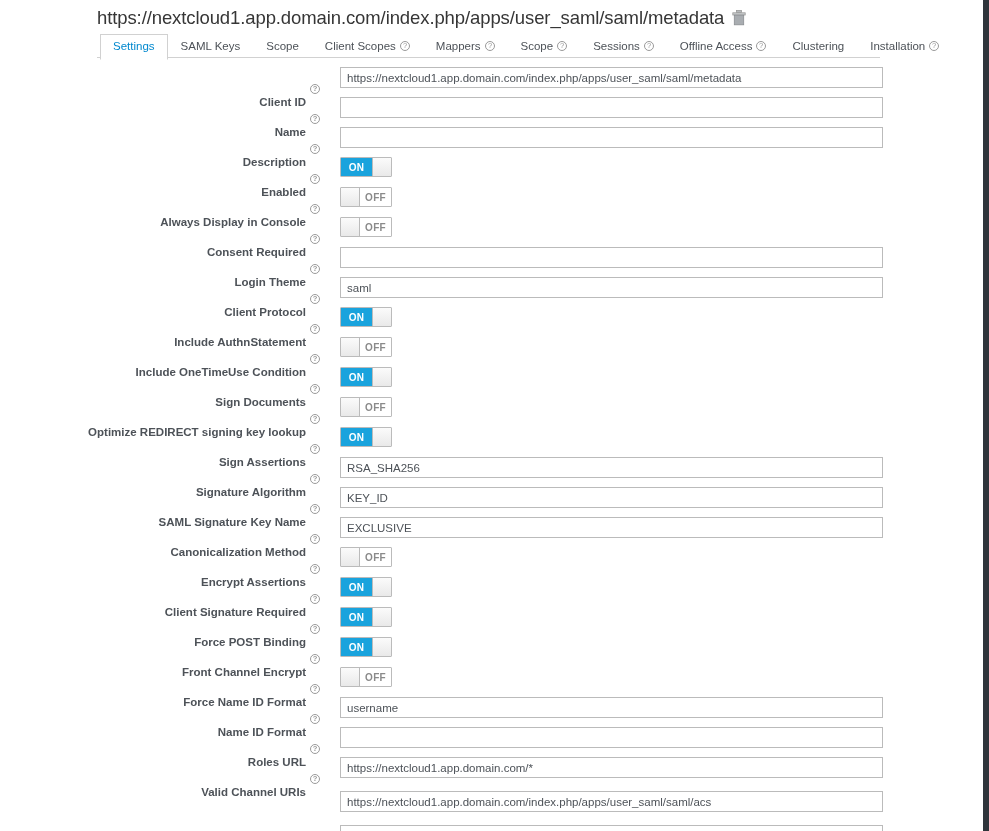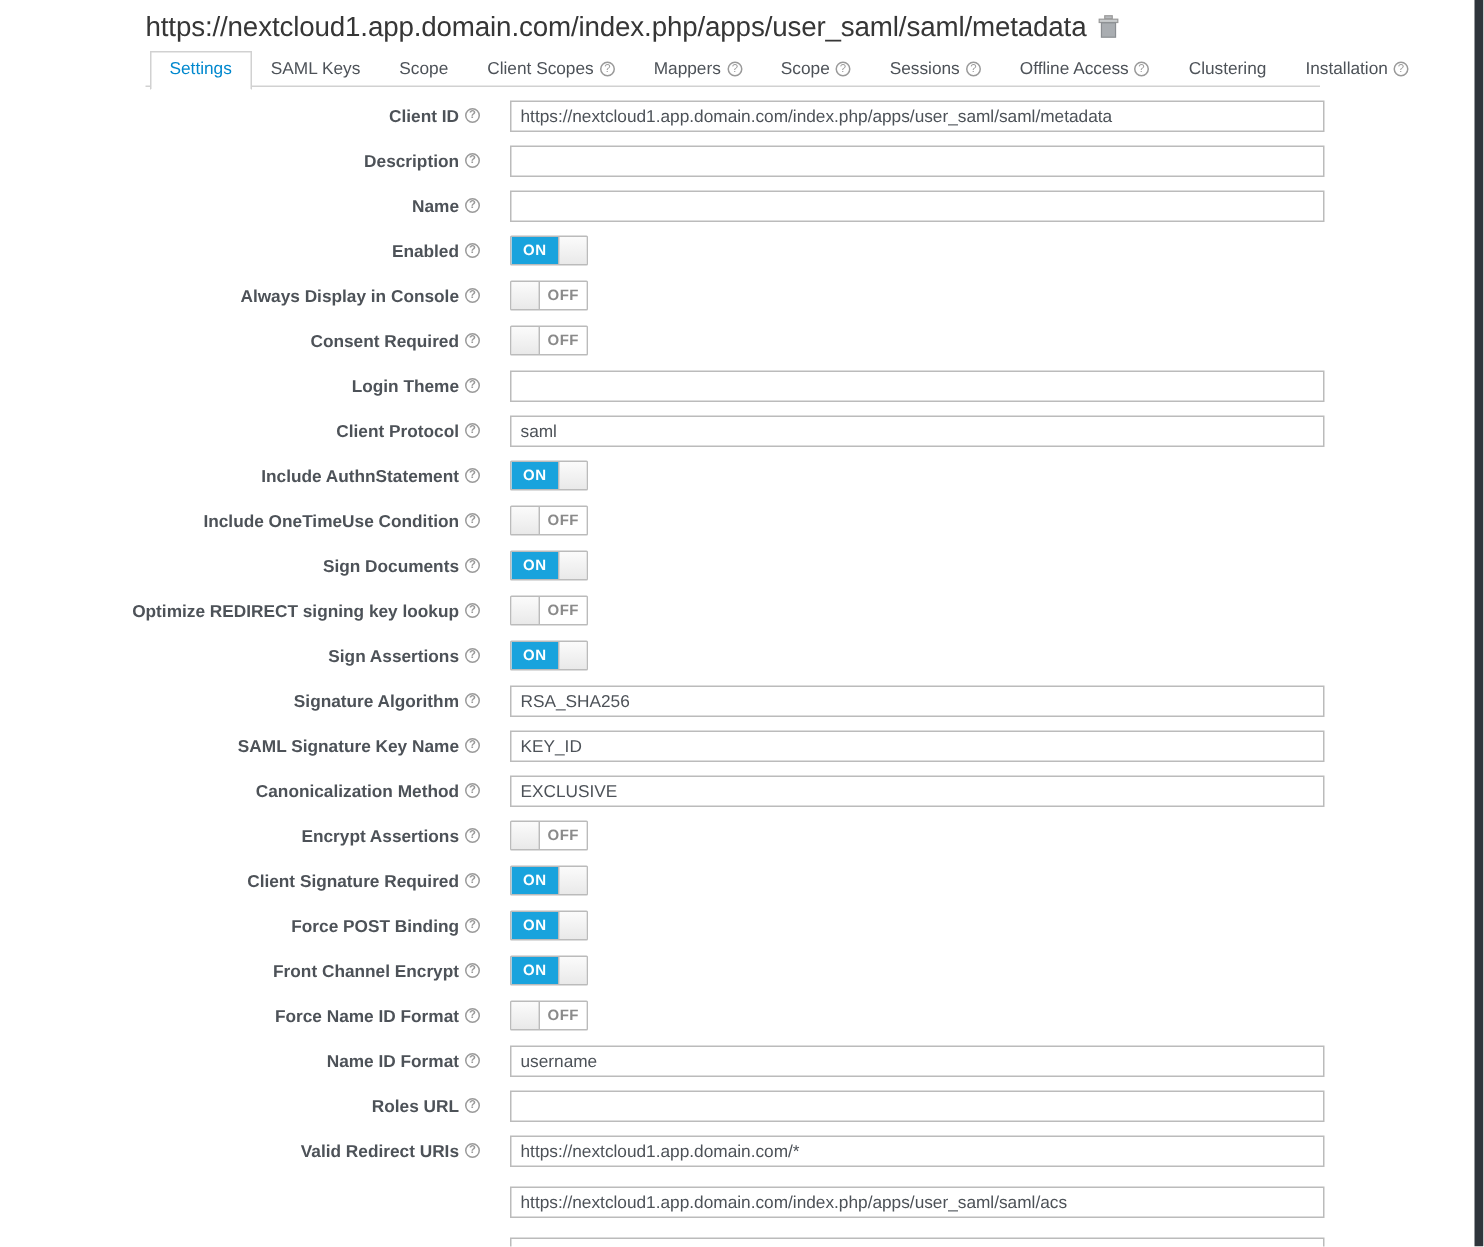--- a/index.html
+++ b/index.html
@@ -144,21 +144,21 @@
     color: #4d5258;
     font-weight: bold;
     line-height: 14px;
     padding-top: 5px;
     display: flex;
     justify-content: flex-end;
     align-items: center;
     gap: 4px;
     white-space: nowrap;
   }
-  .row-label .lbl-text { display: inline-block; }
+  .row-label .lbl-text { display: inline-block; margin-top: 24px; }
 
   .row-field {
     flex: 1;
     padding-left: 10px;
     padding-top: 1px;
   }
 
   .text-input {
     width: 543px;
     height: 21px;
@@ -287,258 +287,258 @@
           <div class="row-label">
             <span class="lbl-text">Client ID</span>
             <span class="help-icon"></span>
           </div>
           <div class="row-field">
             <input type="text" class="text-input" value="https://nextcloud1.app.domain.com/index.php/apps/user_saml/saml/metadata" style="">
           </div>
         </div>
         <div class="form-row">
           <div class="row-label">
+            <span class="lbl-text">Name</span>
+            <span class="help-icon"></span>
+          </div>
+          <div class="row-field">
+            <input type="text" class="text-input" value="" style="">
+          </div>
+        </div>
+        <div class="form-row">
+          <div class="row-label">
             <span class="lbl-text">Description</span>
             <span class="help-icon"></span>
           </div>
           <div class="row-field">
             <input type="text" class="text-input" value="" style="">
           </div>
         </div>
         <div class="form-row">
           <div class="row-label">
-            <span class="lbl-text">Name</span>
+            <span class="lbl-text">Enabled</span>
+            <span class="help-icon"></span>
+          </div>
+          <div class="row-field">
+            <div class="switch on">
+              <span class="sw-handle"></span>
+              <span class="sw-text">ON</span>
+            </div>
+          </div>
+        </div>
+        <div class="form-row">
+          <div class="row-label">
+            <span class="lbl-text">Always Display in Console</span>
+            <span class="help-icon"></span>
+          </div>
+          <div class="row-field">
+            <div class="switch off">
+              <span class="sw-handle"></span>
+              <span class="sw-text">OFF</span>
+            </div>
+          </div>
+        </div>
+        <div class="form-row">
+          <div class="row-label">
+            <span class="lbl-text">Consent Required</span>
+            <span class="help-icon"></span>
+          </div>
+          <div class="row-field">
+            <div class="switch off">
+              <span class="sw-handle"></span>
+              <span class="sw-text">OFF</span>
+            </div>
+          </div>
+        </div>
+        <div class="form-row">
+          <div class="row-label">
+            <span class="lbl-text">Login Theme</span>
             <span class="help-icon"></span>
           </div>
           <div class="row-field">
             <input type="text" class="text-input" value="" style="">
           </div>
         </div>
         <div class="form-row">
           <div class="row-label">
-            <span class="lbl-text">Enabled</span>
-            <span class="help-icon"></span>
-          </div>
-          <div class="row-field">
-            <div class="switch on">
-              <span class="sw-handle"></span>
-              <span class="sw-text">ON</span>
-            </div>
-          </div>
-        </div>
-        <div class="form-row">
-          <div class="row-label">
-            <span class="lbl-text">Always Display in Console</span>
+            <span class="lbl-text">Client Protocol</span>
+            <span class="help-icon"></span>
+          </div>
+          <div class="row-field">
+            <input type="text" class="text-input" value="saml" style="">
+          </div>
+        </div>
+        <div class="form-row">
+          <div class="row-label">
+            <span class="lbl-text">Include AuthnStatement</span>
+            <span class="help-icon"></span>
+          </div>
+          <div class="row-field">
+            <div class="switch on">
+              <span class="sw-handle"></span>
+              <span class="sw-text">ON</span>
+            </div>
+          </div>
+        </div>
+        <div class="form-row">
+          <div class="row-label">
+            <span class="lbl-text">Include OneTimeUse Condition</span>
             <span class="help-icon"></span>
           </div>
           <div class="row-field">
             <div class="switch off">
               <span class="sw-handle"></span>
               <span class="sw-text">OFF</span>
             </div>
           </div>
         </div>
         <div class="form-row">
           <div class="row-label">
-            <span class="lbl-text">Consent Required</span>
+            <span class="lbl-text">Sign Documents</span>
+            <span class="help-icon"></span>
+          </div>
+          <div class="row-field">
+            <div class="switch on">
+              <span class="sw-handle"></span>
+              <span class="sw-text">ON</span>
+            </div>
+          </div>
+        </div>
+        <div class="form-row">
+          <div class="row-label">
+            <span class="lbl-text">Optimize REDIRECT signing key lookup</span>
             <span class="help-icon"></span>
           </div>
           <div class="row-field">
             <div class="switch off">
               <span class="sw-handle"></span>
               <span class="sw-text">OFF</span>
             </div>
           </div>
         </div>
         <div class="form-row">
           <div class="row-label">
-            <span class="lbl-text">Login Theme</span>
+            <span class="lbl-text">Sign Assertions</span>
+            <span class="help-icon"></span>
+          </div>
+          <div class="row-field">
+            <div class="switch on">
+              <span class="sw-handle"></span>
+              <span class="sw-text">ON</span>
+            </div>
+          </div>
+        </div>
+        <div class="form-row">
+          <div class="row-label">
+            <span class="lbl-text">Signature Algorithm</span>
+            <span class="help-icon"></span>
+          </div>
+          <div class="row-field">
+            <input type="text" class="text-input" value="RSA_SHA256" style="">
+          </div>
+        </div>
+        <div class="form-row">
+          <div class="row-label">
+            <span class="lbl-text">SAML Signature Key Name</span>
+            <span class="help-icon"></span>
+          </div>
+          <div class="row-field">
+            <input type="text" class="text-input" value="KEY_ID" style="">
+          </div>
+        </div>
+        <div class="form-row">
+          <div class="row-label">
+            <span class="lbl-text">Canonicalization Method</span>
+            <span class="help-icon"></span>
+          </div>
+          <div class="row-field">
+            <input type="text" class="text-input" value="EXCLUSIVE" style="">
+          </div>
+        </div>
+        <div class="form-row">
+          <div class="row-label">
+            <span class="lbl-text">Encrypt Assertions</span>
+            <span class="help-icon"></span>
+          </div>
+          <div class="row-field">
+            <div class="switch off">
+              <span class="sw-handle"></span>
+              <span class="sw-text">OFF</span>
+            </div>
+          </div>
+        </div>
+        <div class="form-row">
+          <div class="row-label">
+            <span class="lbl-text">Client Signature Required</span>
+            <span class="help-icon"></span>
+          </div>
+          <div class="row-field">
+            <div class="switch on">
+              <span class="sw-handle"></span>
+              <span class="sw-text">ON</span>
+            </div>
+          </div>
+        </div>
+        <div class="form-row">
+          <div class="row-label">
+            <span class="lbl-text">Force POST Binding</span>
+            <span class="help-icon"></span>
+          </div>
+          <div class="row-field">
+            <div class="switch on">
+              <span class="sw-handle"></span>
+              <span class="sw-text">ON</span>
+            </div>
+          </div>
+        </div>
+        <div class="form-row">
+          <div class="row-label">
+            <span class="lbl-text">Front Channel Encrypt</span>
+            <span class="help-icon"></span>
+          </div>
+          <div class="row-field">
+            <div class="switch on">
+              <span class="sw-handle"></span>
+              <span class="sw-text">ON</span>
+            </div>
+          </div>
+        </div>
+        <div class="form-row">
+          <div class="row-label">
+            <span class="lbl-text">Force Name ID Format</span>
+            <span class="help-icon"></span>
+          </div>
+          <div class="row-field">
+            <div class="switch off">
+              <span class="sw-handle"></span>
+              <span class="sw-text">OFF</span>
+            </div>
+          </div>
+        </div>
+        <div class="form-row">
+          <div class="row-label">
+            <span class="lbl-text">Name ID Format</span>
+            <span class="help-icon"></span>
+          </div>
+          <div class="row-field">
+            <input type="text" class="text-input" value="username" style="">
+          </div>
+        </div>
+        <div class="form-row">
+          <div class="row-label">
+            <span class="lbl-text">Roles URL</span>
             <span class="help-icon"></span>
           </div>
           <div class="row-field">
             <input type="text" class="text-input" value="" style="">
           </div>
         </div>
-        <div class="form-row">
-          <div class="row-label">
-            <span class="lbl-text">Client Protocol</span>
-            <span class="help-icon"></span>
-          </div>
-          <div class="row-field">
-            <input type="text" class="text-input" value="saml" style="">
-          </div>
-        </div>
-        <div class="form-row">
-          <div class="row-label">
-            <span class="lbl-text">Include AuthnStatement</span>
-            <span class="help-icon"></span>
-          </div>
-          <div class="row-field">
-            <div class="switch on">
-              <span class="sw-handle"></span>
-              <span class="sw-text">ON</span>
-            </div>
-          </div>
-        </div>
-        <div class="form-row">
-          <div class="row-label">
-            <span class="lbl-text">Include OneTimeUse Condition</span>
-            <span class="help-icon"></span>
-          </div>
-          <div class="row-field">
-            <div class="switch off">
-              <span class="sw-handle"></span>
-              <span class="sw-text">OFF</span>
-            </div>
-          </div>
-        </div>
-        <div class="form-row">
-          <div class="row-label">
-            <span class="lbl-text">Sign Documents</span>
-            <span class="help-icon"></span>
-          </div>
-          <div class="row-field">
-            <div class="switch on">
-              <span class="sw-handle"></span>
-              <span class="sw-text">ON</span>
-            </div>
-          </div>
-        </div>
-        <div class="form-row">
-          <div class="row-label">
-            <span class="lbl-text">Optimize REDIRECT signing key lookup</span>
-            <span class="help-icon"></span>
-          </div>
-          <div class="row-field">
-            <div class="switch off">
-              <span class="sw-handle"></span>
-              <span class="sw-text">OFF</span>
-            </div>
-          </div>
-        </div>
-        <div class="form-row">
-          <div class="row-label">
-            <span class="lbl-text">Sign Assertions</span>
-            <span class="help-icon"></span>
-          </div>
-          <div class="row-field">
-            <div class="switch on">
-              <span class="sw-handle"></span>
-              <span class="sw-text">ON</span>
-            </div>
-          </div>
-        </div>
-        <div class="form-row">
-          <div class="row-label">
-            <span class="lbl-text">Signature Algorithm</span>
-            <span class="help-icon"></span>
-          </div>
-          <div class="row-field">
-            <input type="text" class="text-input" value="RSA_SHA256" style="">
-          </div>
-        </div>
-        <div class="form-row">
-          <div class="row-label">
-            <span class="lbl-text">SAML Signature Key Name</span>
-            <span class="help-icon"></span>
-          </div>
-          <div class="row-field">
-            <input type="text" class="text-input" value="KEY_ID" style="">
-          </div>
-        </div>
-        <div class="form-row">
-          <div class="row-label">
-            <span class="lbl-text">Canonicalization Method</span>
-            <span class="help-icon"></span>
-          </div>
-          <div class="row-field">
-            <input type="text" class="text-input" value="EXCLUSIVE" style="">
-          </div>
-        </div>
-        <div class="form-row">
-          <div class="row-label">
-            <span class="lbl-text">Encrypt Assertions</span>
-            <span class="help-icon"></span>
-          </div>
-          <div class="row-field">
-            <div class="switch off">
-              <span class="sw-handle"></span>
-              <span class="sw-text">OFF</span>
-            </div>
-          </div>
-        </div>
-        <div class="form-row">
-          <div class="row-label">
-            <span class="lbl-text">Client Signature Required</span>
-            <span class="help-icon"></span>
-          </div>
-          <div class="row-field">
-            <div class="switch on">
-              <span class="sw-handle"></span>
-              <span class="sw-text">ON</span>
-            </div>
-          </div>
-        </div>
-        <div class="form-row">
-          <div class="row-label">
-            <span class="lbl-text">Force POST Binding</span>
-            <span class="help-icon"></span>
-          </div>
-          <div class="row-field">
-            <div class="switch on">
-              <span class="sw-handle"></span>
-              <span class="sw-text">ON</span>
-            </div>
-          </div>
-        </div>
-        <div class="form-row">
-          <div class="row-label">
-            <span class="lbl-text">Front Channel Encrypt</span>
-            <span class="help-icon"></span>
-          </div>
-          <div class="row-field">
-            <div class="switch on">
-              <span class="sw-handle"></span>
-              <span class="sw-text">ON</span>
-            </div>
-          </div>
-        </div>
-        <div class="form-row">
-          <div class="row-label">
-            <span class="lbl-text">Force Name ID Format</span>
-            <span class="help-icon"></span>
-          </div>
-          <div class="row-field">
-            <div class="switch off">
-              <span class="sw-handle"></span>
-              <span class="sw-text">OFF</span>
-            </div>
-          </div>
-        </div>
-        <div class="form-row">
-          <div class="row-label">
-            <span class="lbl-text">Name ID Format</span>
-            <span class="help-icon"></span>
-          </div>
-          <div class="row-field">
-            <input type="text" class="text-input" value="username" style="">
-          </div>
-        </div>
-        <div class="form-row">
-          <div class="row-label">
-            <span class="lbl-text">Roles URL</span>
-            <span class="help-icon"></span>
-          </div>
-          <div class="row-field">
-            <input type="text" class="text-input" value="" style="">
-          </div>
-        </div>
         <div class="form-row tall">
           <div class="row-label">
-            <span class="lbl-text">Valid Redirect URIs</span>
+            <span class="lbl-text">Valid Channel URIs</span>
             <span class="help-icon"></span>
           </div>
           <div class="row-field">
             <div class="redirect-list">
               <input type="text" class="text-input" value="https://nextcloud1.app.domain.com/*" style="">
               <input type="text" class="text-input" value="https://nextcloud1.app.domain.com/index.php/apps/user_saml/saml/acs" style="">
               <input type="text" class="text-input" value="" style="">
             </div>
           </div>
         </div>

